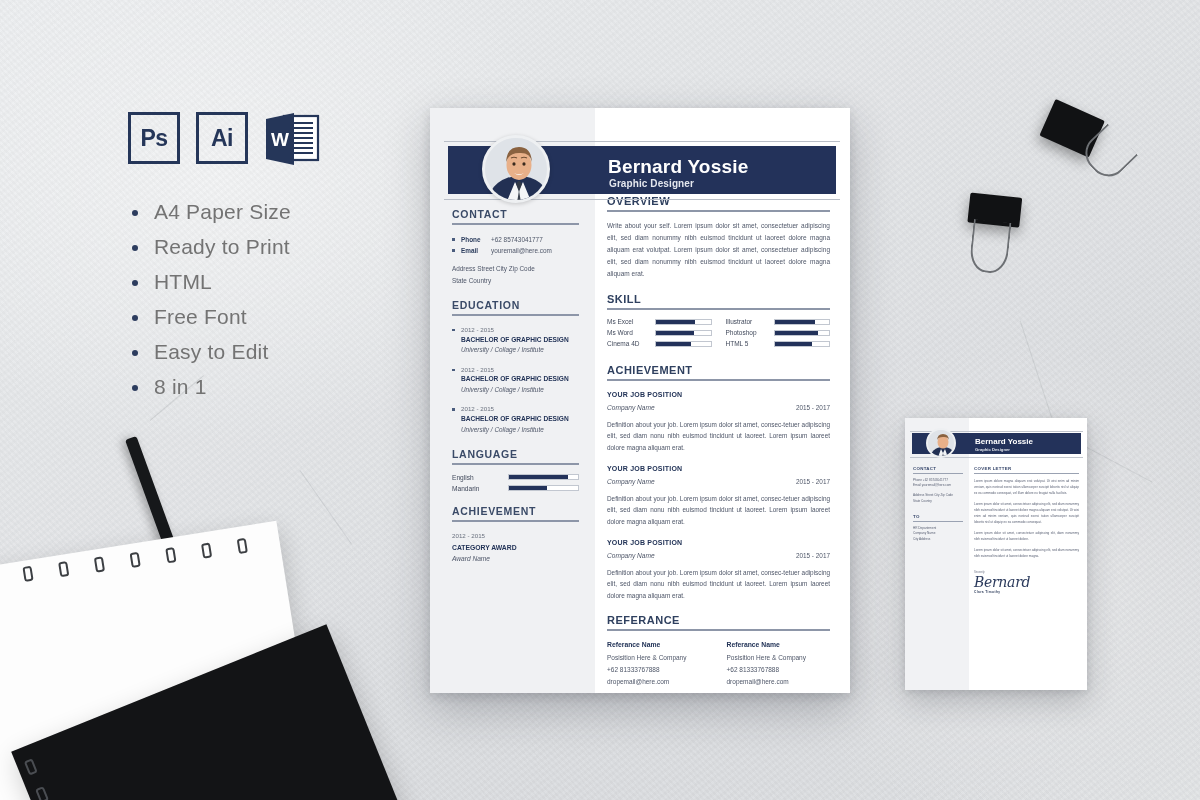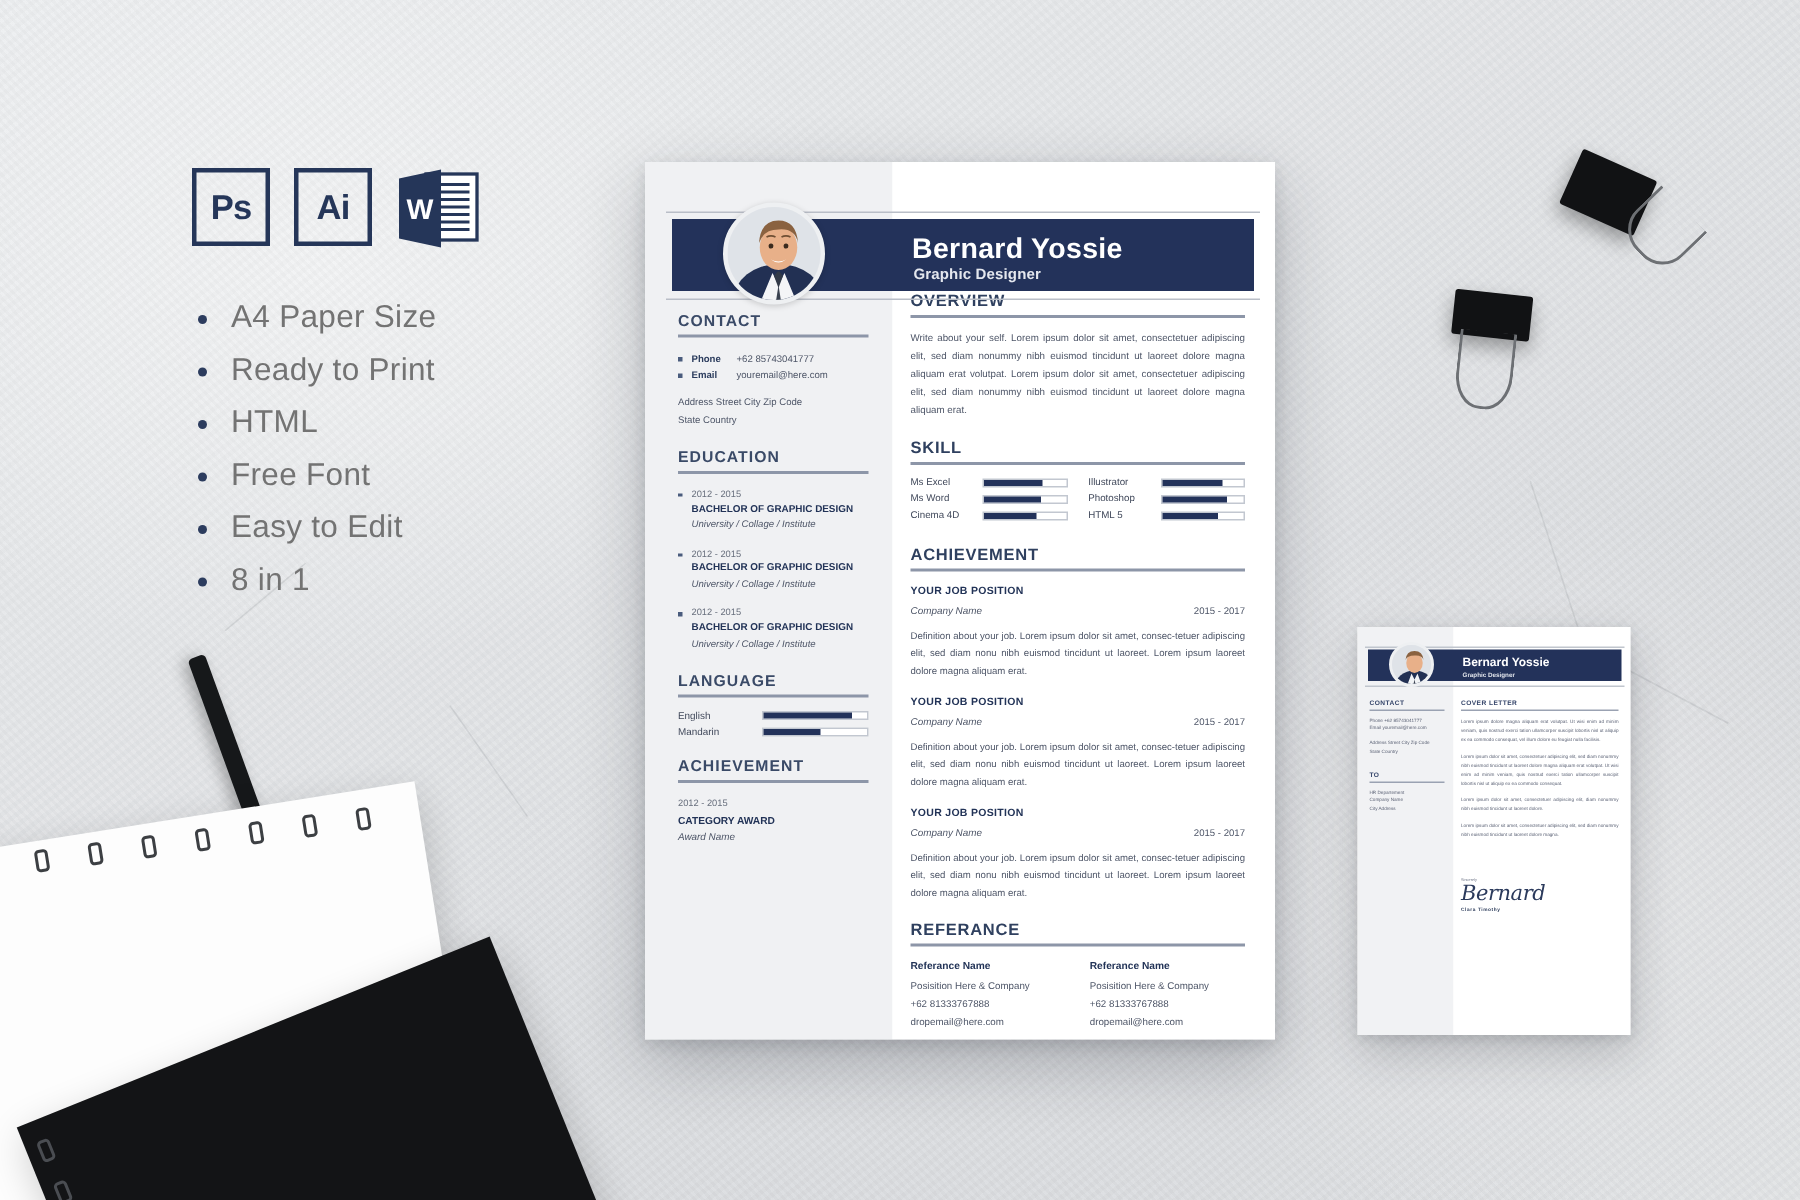--- a/index.html
+++ b/index.html
@@ -534,19 +534,19 @@
   </div>
 
   <div class="p2-right" style="padding-top:48px;">
     <div class="p2-h">COVER LETTER</div>
     <div class="p2-hr"></div>
     <p class="p2-para">Lorem ipsum dolore magna aliquam erat volutpat. Ut wisi enim ad minim veniam, quis nostrud exerci tation ullamcorper suscipit lobortis nisl ut aliquip ex ea commodo consequat, vel illum dolore eu feugiat nulla facilisis.</p>
     <p class="p2-para">Lorem ipsum dolor sit amet, consectetuer adipiscing elit, sed diam nonummy nibh euismod tincidunt ut laoreet dolore magna aliquam erat volutpat. Ut wisi enim ad minim veniam, quis nostrud exerci tation ullamcorper suscipit lobortis nisl ut aliquip ex ea commodo consequat.</p>
     <p class="p2-para">Lorem ipsum dolor sit amet, consectetuer adipiscing elit, diam nonummy nibh euismod tincidunt ut laoreet dolore.</p>
     <p class="p2-para">Lorem ipsum dolor sit amet, consectetuer adipiscing elit, sed diam nonummy nibh euismod tincidunt ut laoreet dolore magna.</p>
 
-    <div style="margin-top:26px;">
+    <div style="margin-top:12px;">
       <div class="p2-sig-sub">Sincerely</div>
       <div class="p2-sig">Bernard</div>
       <div class="p2-sig-name">Clara Timothy</div>
     </div>
   </div>
 </div>
 
 </body></html>

